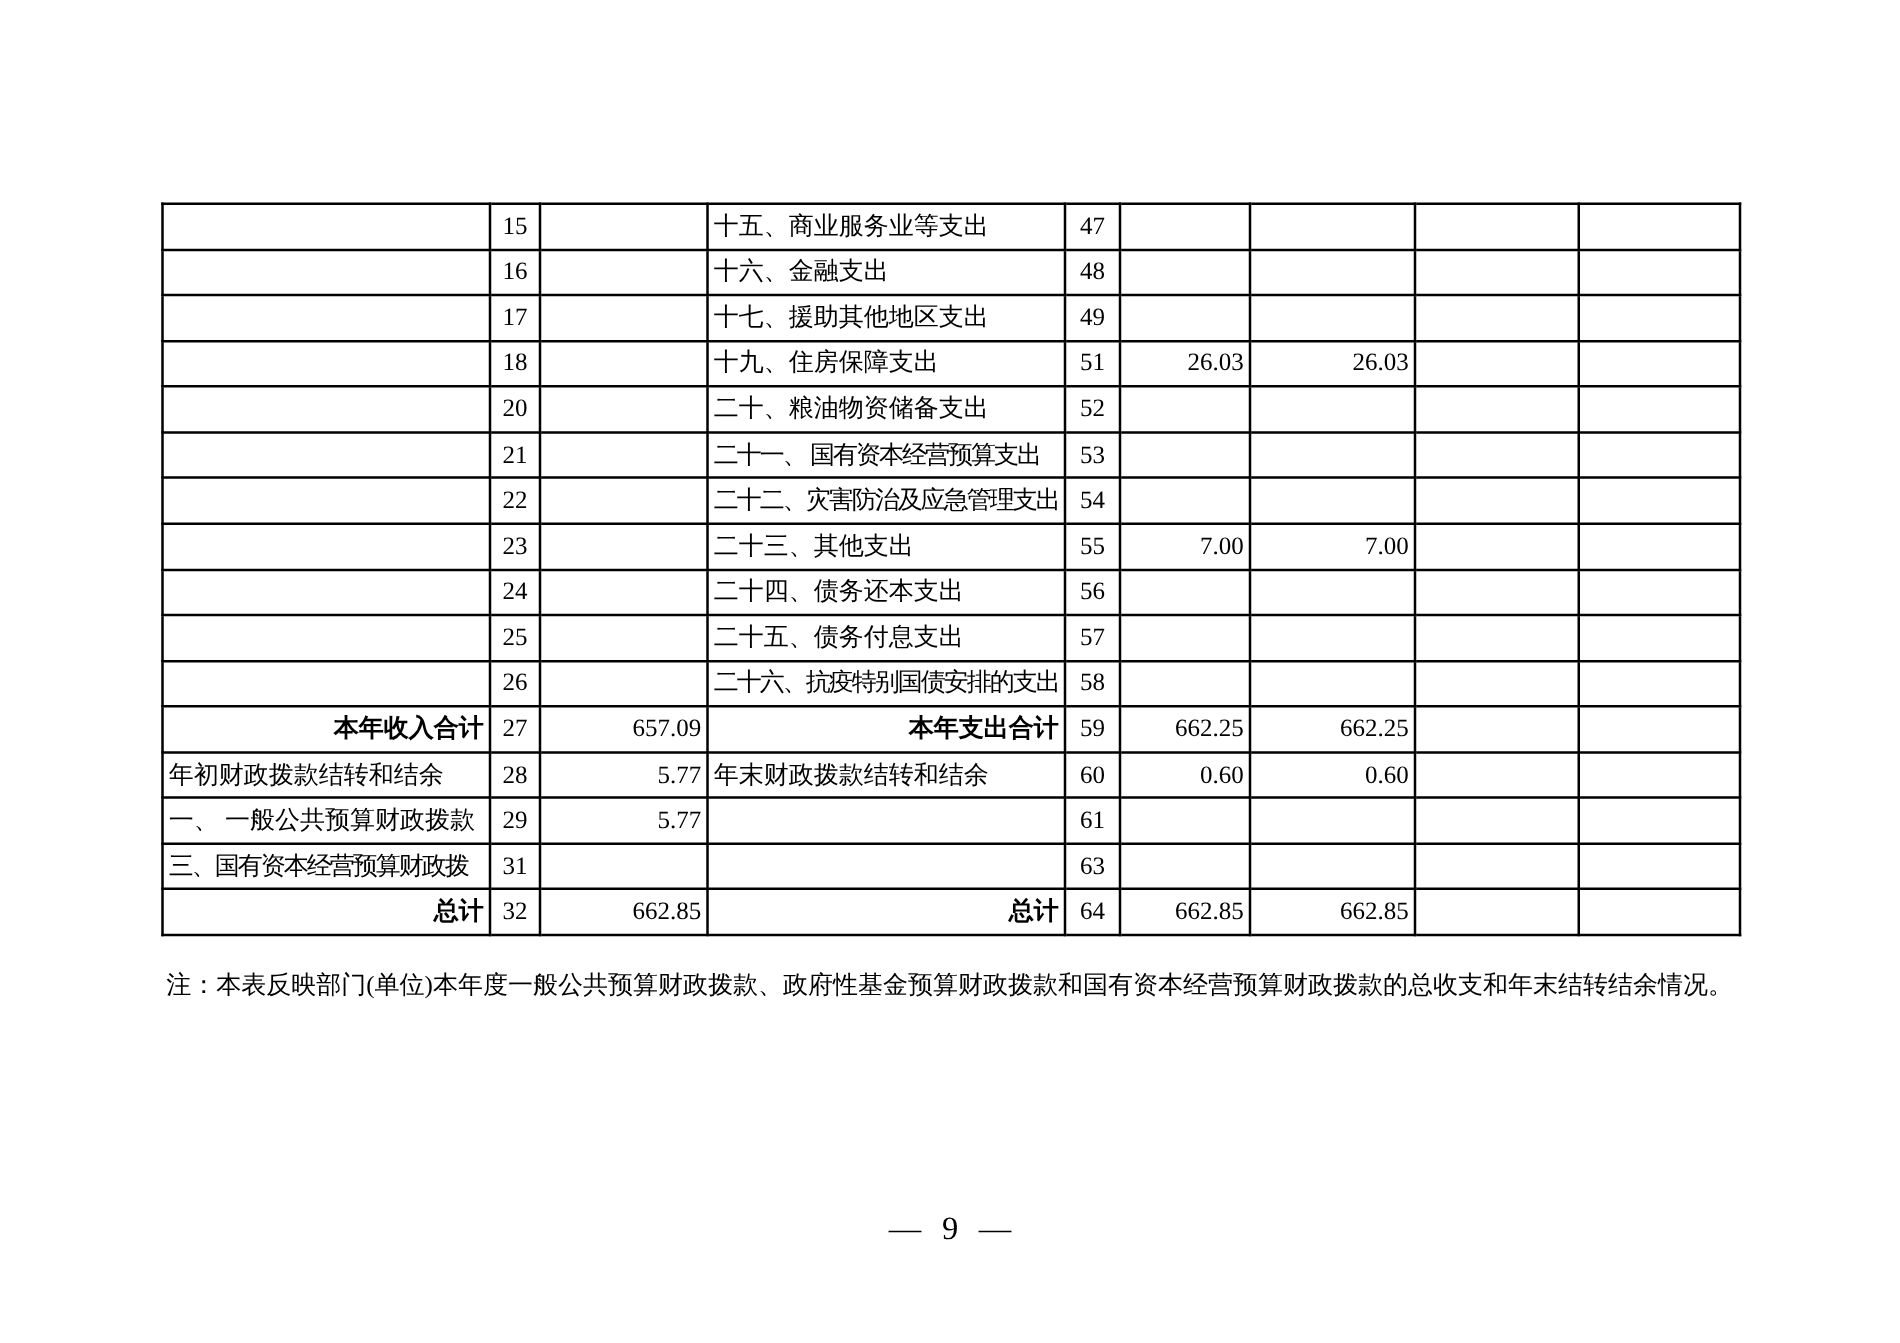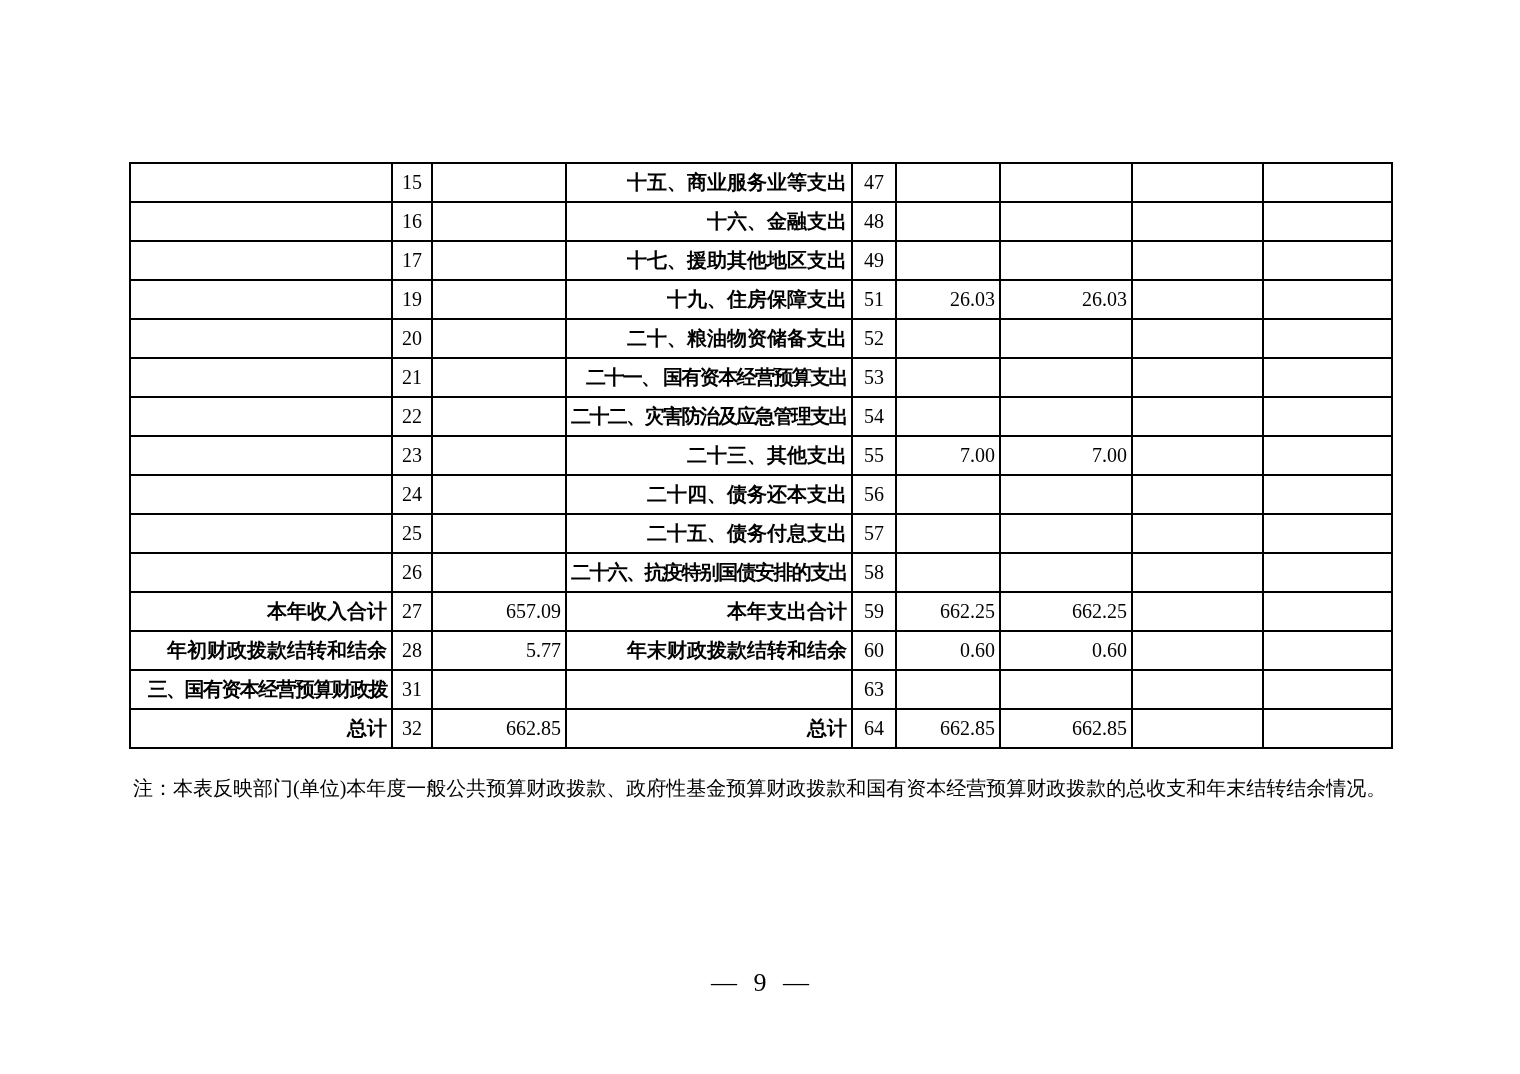--- a/index.html
+++ b/index.html
@@ -26,21 +26,21 @@
   table.budget td {
     border: 2px solid #000000;
     padding: 0 4px;
     overflow: hidden;
     white-space: nowrap;
     vertical-align: middle;
     line-height: 1.05;
   }
   td.num { text-align: center; padding: 0 1px; }
   td.amt { text-align: right; padding-right: 9px; }
-  td.lbl { text-align: right; font-weight: bold; }
+  td.lbl { text-align: left; }
   td.hdr { font-weight: bold; text-align: right; }
   td.tight { letter-spacing: -1.6px; padding-left: 2px; padding-right: 2px; }
   .note {
     position: absolute;
     left: 133px;
     top: 776px;
     width: 1340px;
     font-size: 20px;
     line-height: 1.2;
   }
@@ -100,21 +100,21 @@
         <td class="amt"></td>
         <td class="lbl">十七、援助其他地区支出</td>
         <td class="num">49</td>
         <td class="amt"></td>
         <td class="amt"></td>
         <td class="amt"></td>
         <td class="amt"></td>
       </tr>
       <tr>
         <td class="lbl"></td>
-        <td class="num">19</td>
+        <td class="num">18</td>
         <td class="amt"></td>
         <td class="lbl">十九、住房保障支出</td>
         <td class="num">51</td>
         <td class="amt">26.03</td>
         <td class="amt">26.03</td>
         <td class="amt"></td>
         <td class="amt"></td>
       </tr>
       <tr>
         <td class="lbl"></td>
@@ -209,20 +209,31 @@
         <td class="num">28</td>
         <td class="amt">5.77</td>
         <td class="lbl">年末财政拨款结转和结余</td>
         <td class="num">60</td>
         <td class="amt">0.60</td>
         <td class="amt">0.60</td>
         <td class="amt"></td>
         <td class="amt"></td>
       </tr>
       <tr>
+        <td class="lbl">一、 一般公共预算财政拨款</td>
+        <td class="num">29</td>
+        <td class="amt">5.77</td>
+        <td class="lbl"></td>
+        <td class="num">61</td>
+        <td class="amt"></td>
+        <td class="amt"></td>
+        <td class="amt"></td>
+        <td class="amt"></td>
+      </tr>
+      <tr>
         <td class="lbl tight">三、国有资本经营预算财政拨</td>
         <td class="num">31</td>
         <td class="amt"></td>
         <td class="lbl"></td>
         <td class="num">63</td>
         <td class="amt"></td>
         <td class="amt"></td>
         <td class="amt"></td>
         <td class="amt"></td>
       </tr>

